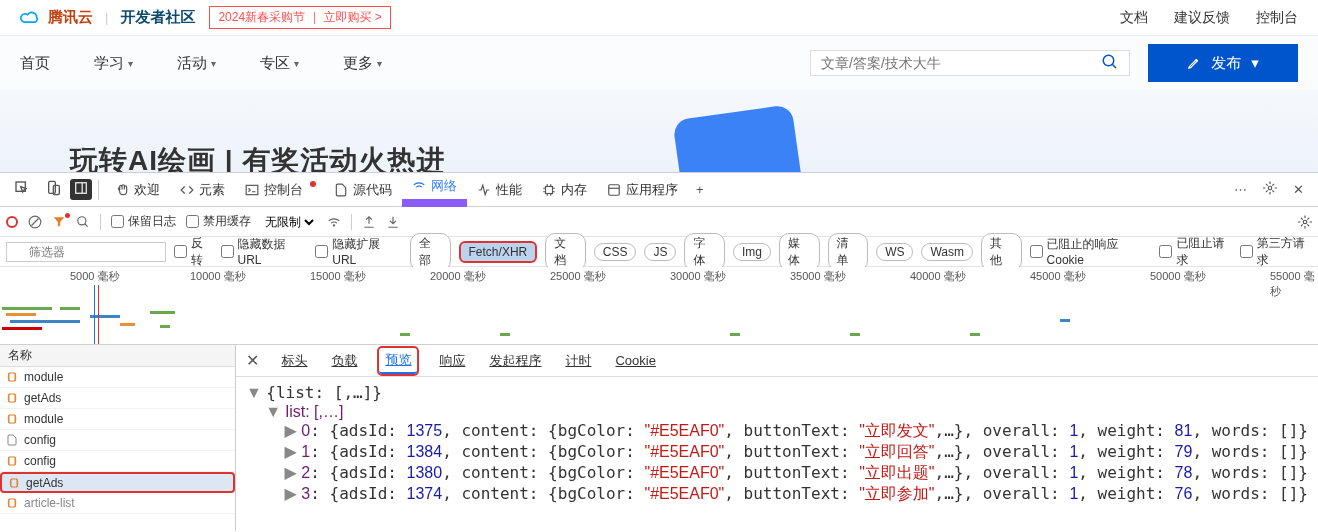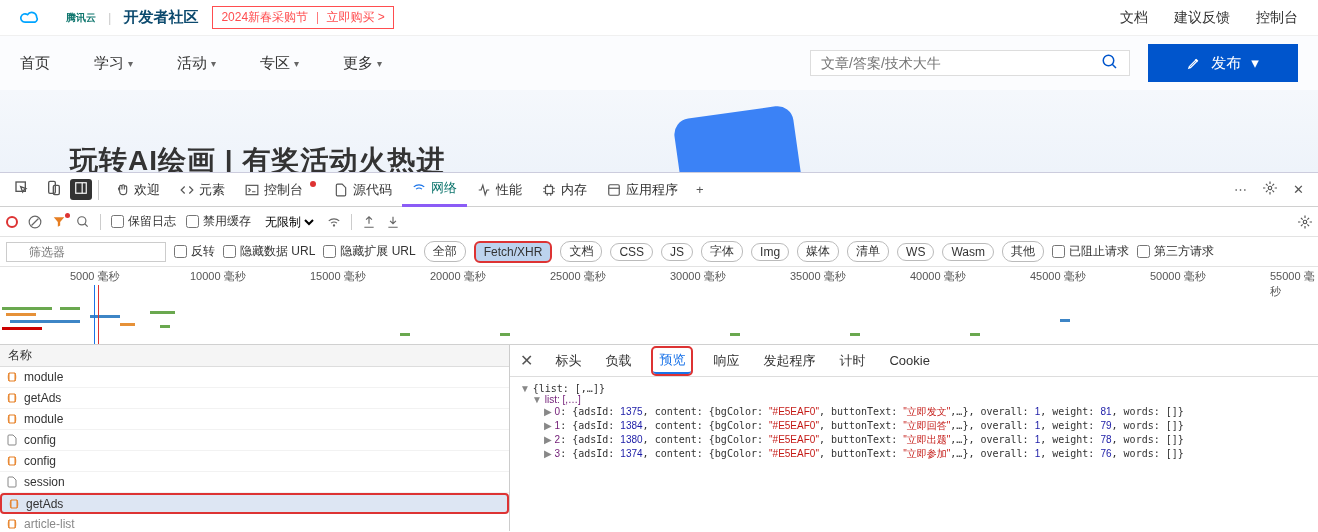--- a/index.html
+++ b/index.html
@@ -2,21 +2,21 @@
 <html><head>
 <meta charset="utf-8">
 <style>
 * { box-sizing: border-box; margin: 0; padding: 0; font-family: -apple-system, "Segoe UI", Arial, sans-serif; }
 body { width: 1318px; height: 532px; overflow: hidden; background: #fff; font-size: 13px; color: #333; }
 
 
 .site-header { height: 36px; display: flex; align-items: center; padding: 0 20px; border-bottom: 1px solid #f0f0f0; }
 .logo { color: #00a4ff; font-weight: bold; display: flex; align-items: center; gap: 4px; }
 .logo-icon { width: 20px; height: 16px; }
-.brand { margin-left: 22px; color: #0f766e; font-size: 10px; }
+.brand { margin-left: 4px; color: #c2410c; font-size: 15px; }
 .divider { margin: 0 12px; color: #ccc; }
 .brand-sub { color: #0c4a6e; font-size: 15px; font-weight: 600; }
 .promo { margin-left: 14px; border: 1px solid #ff4d4f; color: #ff4d4f; font-size: 12px; padding: 2px 8px; }
 .header-right { margin-left: auto; display: flex; gap: 26px; font-size: 14px; }
 .header-right span { cursor: pointer; }
 
 
 .nav-bar { height: 54px; display: flex; align-items: center; padding: 0 20px; background: #fbfcfe; }
 .nav-items { display: flex; gap: 44px; font-size: 15px; }
 .nav-item { display: flex; align-items: center; gap: 4px; cursor: pointer; }
@@ -29,21 +29,21 @@
 
 
 .banner { height: 82px; background: linear-gradient(#f5f8fc,#eef3fa); overflow: hidden; position: relative; }
 .banner-text { font-size: 28px; font-weight: 900; position: absolute; left: 70px; bottom: -8px; letter-spacing: 1px; }
 .banner-shape { position: absolute; right: 520px; bottom: -30px; width: 120px; height: 90px; background: #3b82f6; border-radius: 16px; transform: rotate(-8deg); }
 
 
 .dt { border-top: 1px solid #ccd; }
 .dt-tabs { height: 34px; display: flex; align-items: center; border-bottom: 1px solid #d0d0d0; padding: 0 6px; font-size: 13px; color: #333; }
 .dt-tab { display: flex; align-items: center; gap: 5px; padding: 0 10px; height: 34px; cursor: pointer; }
-.dt-tab.active { color: #0f766e; border-bottom: 3px solid #8b5cf6; }
+.dt-tab.active { color: #3b82f6; border-bottom: 8px solid #8b5cf6; }
 .dt-ic { width: 14px; height: 14px; display: inline-block; }
 .dt-spacer { flex: 1; }
 .dt-right-ic { padding: 0 8px; cursor: pointer; color: #555; }
 
 
 .dt-filter { height: 30px; display: flex; align-items: center; gap: 10px; padding: 0 6px; border-bottom: 1px solid #e3e3e3; font-size: 12px; color: #333; }
 .rec { width: 12px; height: 12px; border: 2px solid #d33; border-radius: 50%; }
 .small-ic { width: 14px; height: 14px; display: inline-block; cursor: pointer; color: #666; }
 .funnel-orange { color: #e67e22; position: relative; }
 .funnel-orange::after { content:''; position:absolute; top:-2px; right:-4px; width:5px; height:5px; background:#d33; border-radius:50%; }
@@ -69,24 +69,24 @@
 .req-list { width: 510px; border-right: 1px solid #ccc; overflow: hidden; }
 .req-hdr { height: 22px; border-bottom: 1px solid #ddd; padding: 2px 8px; font-size: 12px; background: #f5f5f5; }
 .req-row { height: 21px; display: flex; align-items: center; gap: 6px; padding: 0 6px; font-size: 12px; cursor: pointer; border-bottom: 1px solid #f2f2f2; }
 .req-row.sel { background: #dde6f3; border: 2.5px solid #d33; border-radius: 4px; }
 .req-ic { width: 12px; height: 12px; color: #e67e22; }
 .req-ic.doc { color: #888; }
 .req-row.last { color: #888; }
 
 .detail { flex: 1; display: flex; flex-direction: column; }
 .detail-tabs { height: 32px; display: flex; align-items: center; gap: 20px; padding: 0 10px; border-bottom: 1px solid #ddd; font-size: 13px; }
-.dtab { cursor: pointer; padding: 6px 2px; }
+.dtab { cursor: pointer; padding: 6px 2px; text-decoration: underline; }
 .dtab.active { color: #1a73e8; border-bottom: 2px solid #1a73e8; outline: 2.5px solid #d33; border-radius: 3px; padding: 3px 6px; }
 .close-x { cursor: pointer; font-size: 16px; color: #555; }
-.json-view { flex: 1; padding: 6px 10px; font-family: Consolas, monospace; font-size: 10px; color: #333; overflow: auto; white-space: pre; }
+.json-view { flex: 1; padding: 6px 10px; font-family: Consolas, monospace; font-size: 16px; color: #333; overflow: auto; white-space: pre; }
 .json-view .k { color: #701a75; }
 .json-view .n { color: #1a1aa6; }
 .json-view .s { color: #c41a16; }
 .tri { color: #888; cursor: pointer; }
 </style>
 </head>
 <body>
 
 <div class="site-header">
   <span class="logo">
@@ -286,20 +286,24 @@
     <span class="pill">文档</span>
     <span class="pill">CSS</span>
     <span class="pill">JS</span>
     <span class="pill">字体</span>
     <span class="pill">Img</span>
     <span class="pill">媒体</span>
     <span class="pill">清单</span>
     <span class="pill">WS</span>
     <span class="pill">Wasm</span>
     <span class="pill">其他</span>
+    <label class="chk">
+        <input type="checkbox" style="">
+        <span>已阻止的响应 Cookie</span>
+      </label>
     <label class="chk">
         <input type="checkbox" style="">
         <span>已阻止请求</span>
       </label>
     <label class="chk">
         <input type="checkbox" style="">
         <span>第三方请求</span>
       </label>
   </div>
 
@@ -363,26 +367,20 @@
               <path d="M14 2H6a2 2 0 0 0-2 2v16a2 2 0 0 0 2 2h12a2 2 0 0 0 2-2V8l-6-6z"></path>
             </svg>
             <span>config</span>
           </div>
           <div class="req-row">
             <svg class="req-ic" width="12" height="12" viewBox="0 0 24 24" fill="none" stroke="#e67e22" stroke-width="2">
               <path d="M6 4h12v16H6zM6 4c-2 3-2 13 0 16M18 4c2 3 2 13 0 16"></path>
             </svg>
             <span>config</span>
           </div>
-          <div class="req-row">
-            <svg class="req-ic doc" width="12" height="12" viewBox="0 0 24 24" fill="none" stroke="#888" stroke-width="2">
-              <path d="M14 2H6a2 2 0 0 0-2 2v16a2 2 0 0 0 2 2h12a2 2 0 0 0 2-2V8l-6-6z"></path>
-            </svg>
-            <span>session</span>
-          </div>
           <div class="req-row sel">
             <svg class="req-ic" width="12" height="12" viewBox="0 0 24 24" fill="none" stroke="#e67e22" stroke-width="2">
               <path d="M6 4h12v16H6zM6 4c-2 3-2 13 0 16M18 4c2 3 2 13 0 16"></path>
             </svg>
             <span>getAds</span>
           </div>
           <div class="req-row last">
             <svg class="req-ic" width="12" height="12" viewBox="0 0 24 24" fill="none" stroke="#e67e22" stroke-width="2">
               <path d="M6 4h12v16H6zM6 4c-2 3-2 13 0 16M18 4c2 3 2 13 0 16"></path>
             </svg>

